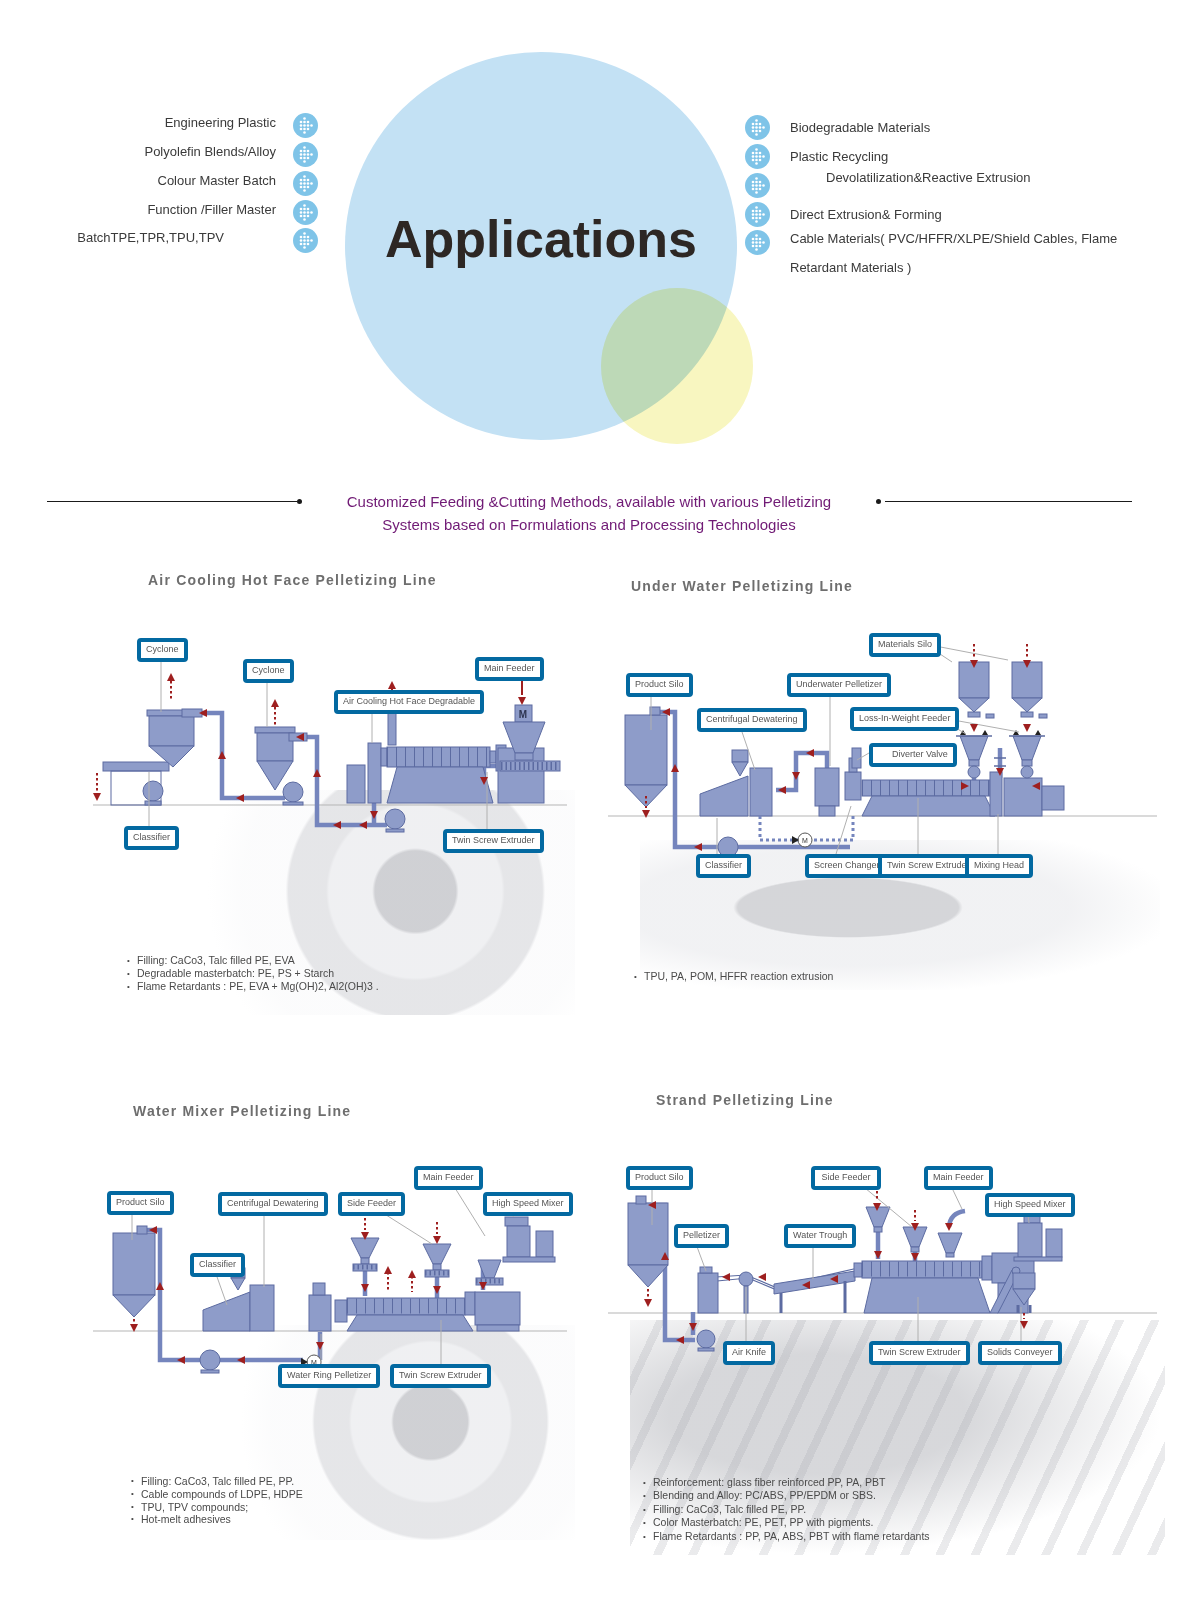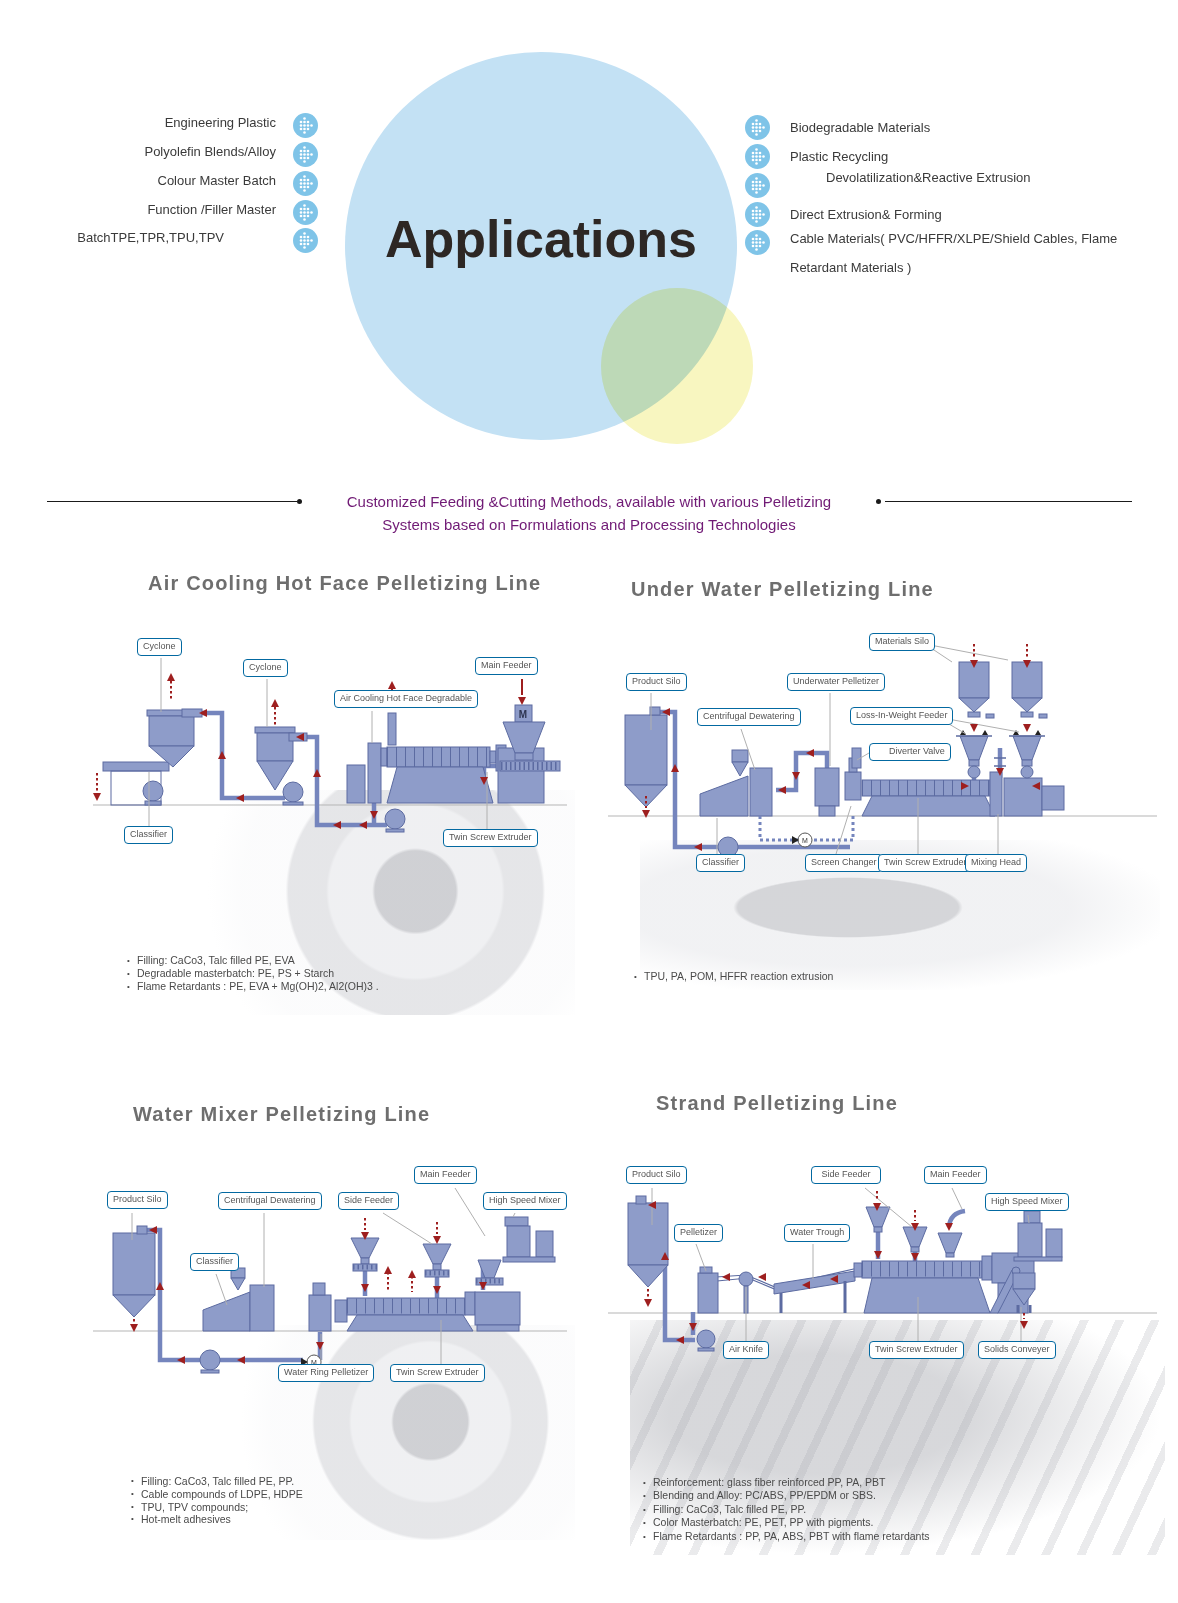--- a/index.html
+++ b/index.html
@@ -20,25 +20,25 @@
   .app-item.left { text-align:right; }
   .app-item.right { white-space:normal; width:330px; line-height:29.4px; }
   .dot-icon { position:absolute; width:25px; height:25px; }
   
   .div-line { position:absolute; height:1px; background:#1a1a1a; top:501px; }
   .div-dot { position:absolute; width:5px; height:5px; border-radius:50%; background:#1a1a1a; top:499px; }
   .div-text { position:absolute; left:0; width:1178px; text-align:center;
     font-size:15px; color:#701a75; }
   
   .panel { position:absolute; }
-  .diagram-title { position:absolute; font-size:20px; font-weight:bold; color:#6e6e6e;
+  .diagram-title { position:absolute; font-size:14px; font-weight:bold; color:#6e6e6e;
     letter-spacing:1.2px; white-space:nowrap; z-index:3; }
   .dsvg { position:absolute; left:0; z-index:1; }
   .lbl { position:absolute; font-size:9px; color:#555; background:#fff;
-    border:1px solid #0369a1; border-radius:4px; padding:3px 5px;
+    border:4px solid #0369a1; border-radius:4px; padding:3px 5px;
     white-space:nowrap; text-align:center; z-index:3; line-height:1.1; }
   .blt { position:absolute; list-style:none; font-size:10.5px; color:#4a4a4a; z-index:3; }
   .blt li { padding-left:12px; position:relative; }
   .blt li::before { content:"\2022"; position:absolute; left:2px; top:0; font-size:8px; }
   .photo { position:absolute; z-index:0; }
   .photo.round { background:
       radial-gradient(circle at 62% 45%, rgba(150,152,160,0.45) 0 14%, rgba(210,212,218,0.35) 15% 30%, rgba(170,172,180,0.3) 31% 44%, rgba(235,236,240,0.18) 45% 60%, rgba(255,255,255,0) 72%); }
   .photo.blob { background:
       radial-gradient(ellipse at 40% 45%, rgba(150,152,160,0.4) 0 25%, rgba(205,207,214,0.28) 26% 50%, rgba(255,255,255,0) 75%); }
   .photo.stripes { background:

